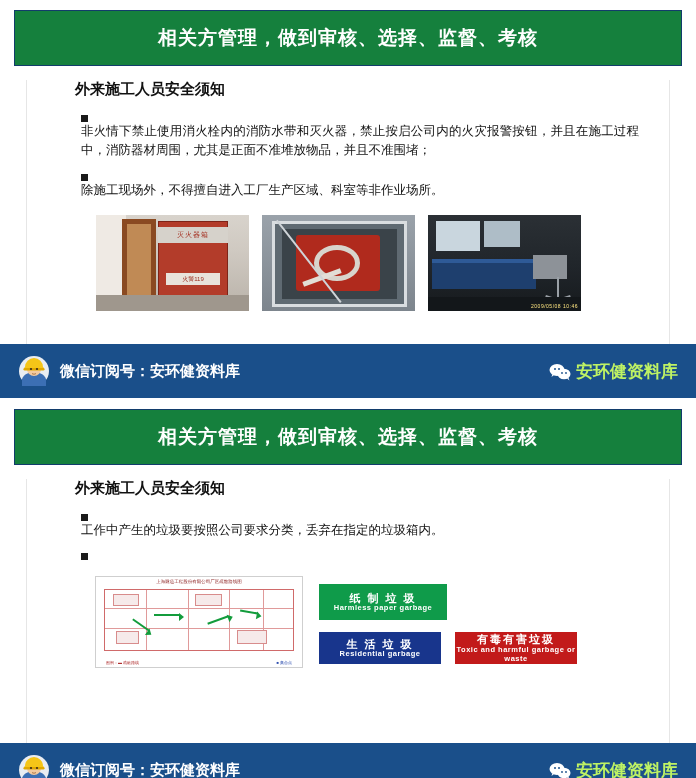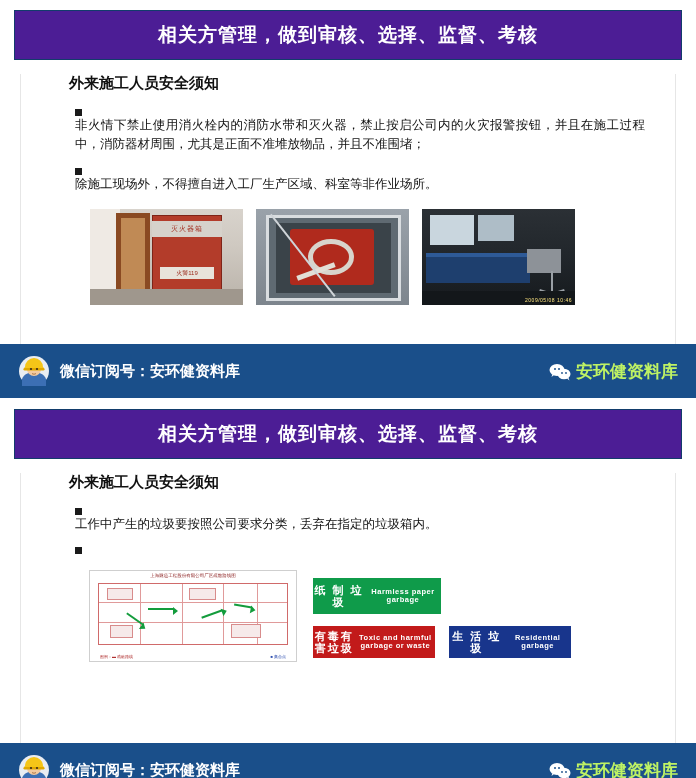--- a/index.html
+++ b/index.html
@@ -15,37 +15,37 @@
     position: relative;
     width: 696px;
     height: 389px;
     background: #ffffff;
     border-bottom: 1px solid #ffffff;
   }
 
   
   .title-bar {
     margin: 10px 14px 0 14px;
-    height: 50px;
-    background: #4c1d95;
+    height: 56px;
+    background: #15803d;
     border: 1px solid #123c6b;
     display: flex;
     align-items: center;
     justify-content: center;
   }
   .title-bar .title-text {
     color: #ffffff;
     font-size: 19px;
     font-weight: bold;
     letter-spacing: 1px;
   }
 
   
   .body-area {
-    margin: 0 20px;
+    margin: 0 26px;
     padding: 0;
     position: relative;
     height: 286px;
     border-left: 1px solid #e6e6e6;
     border-right: 1px solid #e6e6e6;
   }
   .subhead {
     margin: 14px 0 10px 48px;
     font-size: 15px;
     font-weight: bold;
@@ -154,21 +154,21 @@
   .plan .legend { position:absolute; bottom:2px; left:10px; font-size:4px; color:#b03030; }
   .plan .legend2 { position:absolute; bottom:2px; right:10px; font-size:4px; color:#3050b0; }
 
   .signs { display:flex; flex-direction:column; gap:8px; padding-top:6px; }
   .signs-row { display:flex; gap:10px; }
   .sign {
     width: 126px;
     height: 36px;
     border: 2px solid #ffffff;
     display: flex;
-    flex-direction: row;
+    flex-direction: column;
     align-items: center;
     justify-content: center;
     color: #ffffff;
     text-align: center;
     line-height: 1.15;
   }
   .sign .cn { font-size: 11px; font-weight: bold; letter-spacing: 2px; }
   .sign .en { font-size: 7.5px; font-weight: bold; letter-spacing: .5px; }
   .sign.green { background:#0f9b4a; }
   .sign.red { background:#c21a1a; }
@@ -341,27 +341,27 @@
       </div>
 
       <div class="signs">
         <div class="signs-row">
           <div class="sign green">
             <span class="cn">纸 制 垃 圾</span>
             <span class="en">Harmless paper garbage</span>
           </div>
         </div>
         <div class="signs-row">
+          <div class="sign blue">
+            <span class="cn">生 活 垃 圾</span>
+            <span class="en">Residential garbage</span>
+          </div>
           <div class="sign red">
             <span class="cn">有毒有害垃圾</span>
             <span class="en">Toxic and harmful garbage or waste</span>
-          </div>
-          <div class="sign blue">
-            <span class="cn">生 活 垃 圾</span>
-            <span class="en">Residential garbage</span>
           </div>
         </div>
       </div>
 
     </div>
   </div>
 
   <div class="footer-bar">
     <div class="footer-left">
       <span class="avatar">

